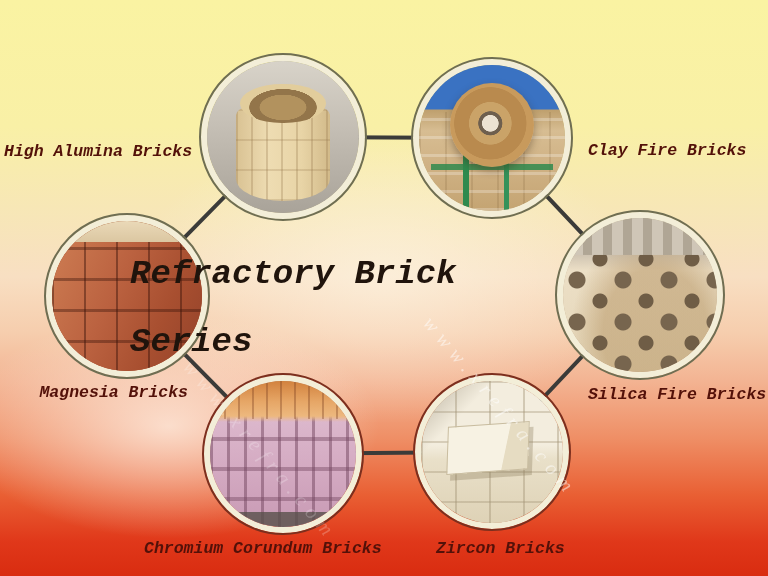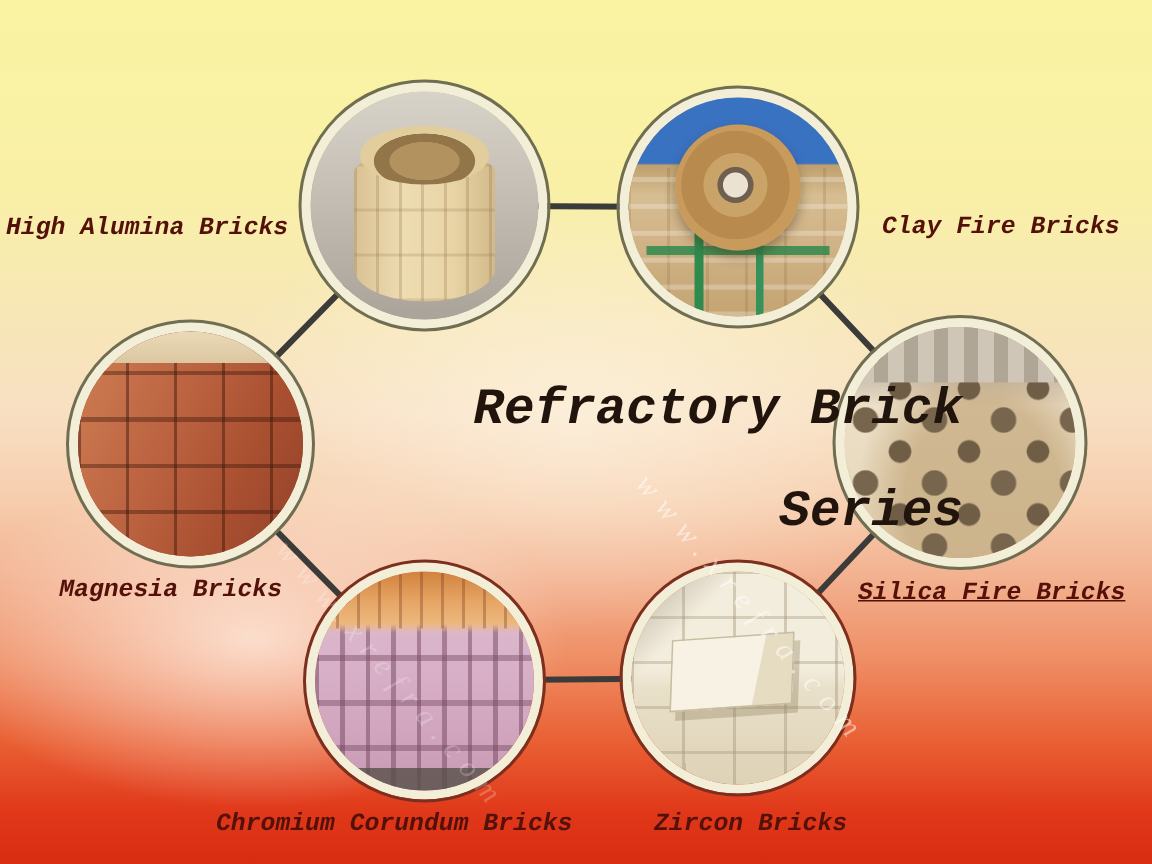--- a/index.html
+++ b/index.html
@@ -90,30 +90,30 @@
     background-image:
       linear-gradient(135deg, rgba(150,140,120,.35) 0 12%, rgba(0,0,0,0) 26%),
       repeating-linear-gradient(90deg, rgba(160,145,115,.4) 0 2px, rgba(0,0,0,0) 2px 34px),
       repeating-linear-gradient(180deg, rgba(160,145,115,.35) 0 2px, rgba(0,0,0,0) 2px 30px),
       linear-gradient(180deg, #f3edde 0 45%, #e9e0c9 55%, #ded2b6 100%); }
   .p-zircon .block { left:18%; top:30%; width:58%; height:34%;
     background:linear-gradient(100deg, #f7f2e3 0 70%, #e6dcc2 71% 100%);
     border:1px solid #c9bda0; box-shadow:4px 6px 0 rgba(140,125,95,.35);
     transform:rotate(-4deg) skewX(-6deg); }
   
-  .title { position:absolute; left:130px; top:256px; width:512px; text-align:right; z-index:3;
+  .title { position:absolute; left:130px; top:256px; width:512px; text-align:left; z-index:3;
            font-style:italic; font-weight:bold; color:#20140c; }
   .title .t1 { font-size:34px; line-height:36px; }
   .title .t2 { font-size:34px; line-height:36px; margin-top:32px; }
   .label { position:absolute; z-index:3; font-style:italic; font-weight:bold;
            font-size:16.5px; line-height:20px; color:#531109; white-space:nowrap; }
   .l1 { left:4px;   top:142px; width:190px; text-align:left; }
   .l2 { left:588px; top:141px; }
   .l3 { left:36px;  top:383px; width:152px; text-align:right; }
-  .l4 { left:572px; top:385px;text-decoration:underline; }
+  .l4 { left:588px; top:385px; }
   .l5 { left:144px; top:539px;font-style:italic; }
   .l6 { left:436px; top:539px; }
   
   .wm { position:absolute; z-index:6; color:rgba(255,255,255,.5); white-space:nowrap;
         font-family:"Liberation Serif", serif; font-style:italic; font-size:20px;
         letter-spacing:7px; transform-origin:0 0; }
   .wm1 { left:436px; top:312px; transform:rotate(50deg); }
   .wm2 { left:196px; top:356px; transform:rotate(50deg); opacity:.45; }
 </style>
 </head>

